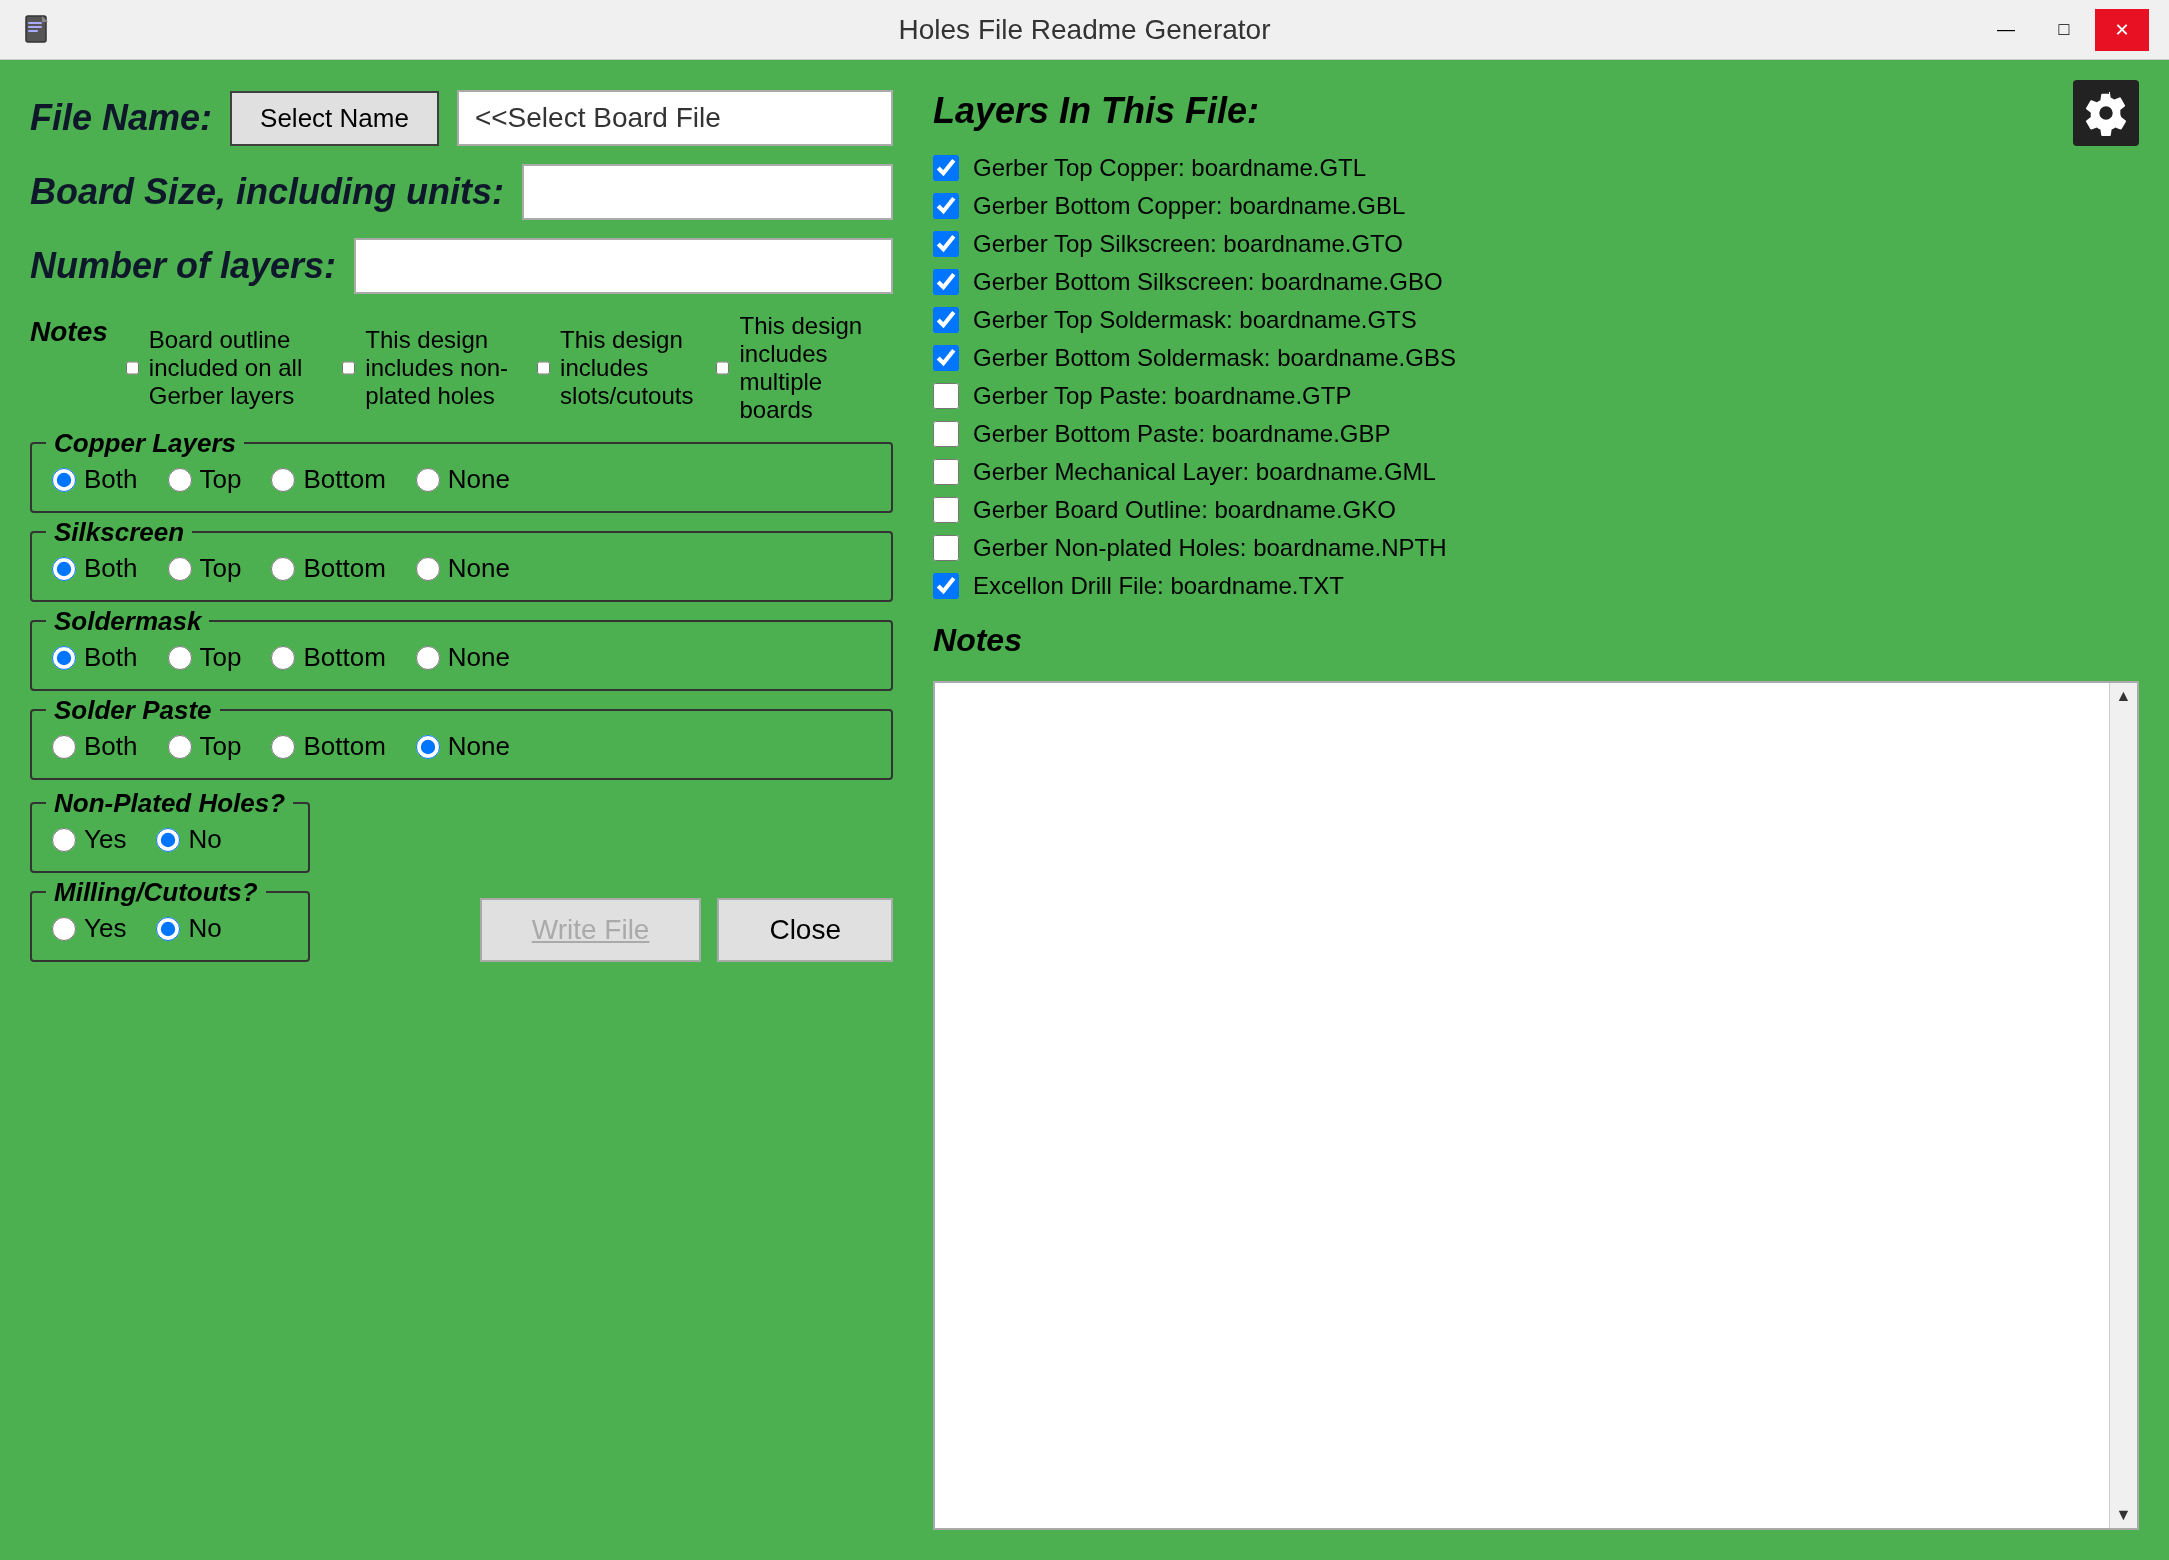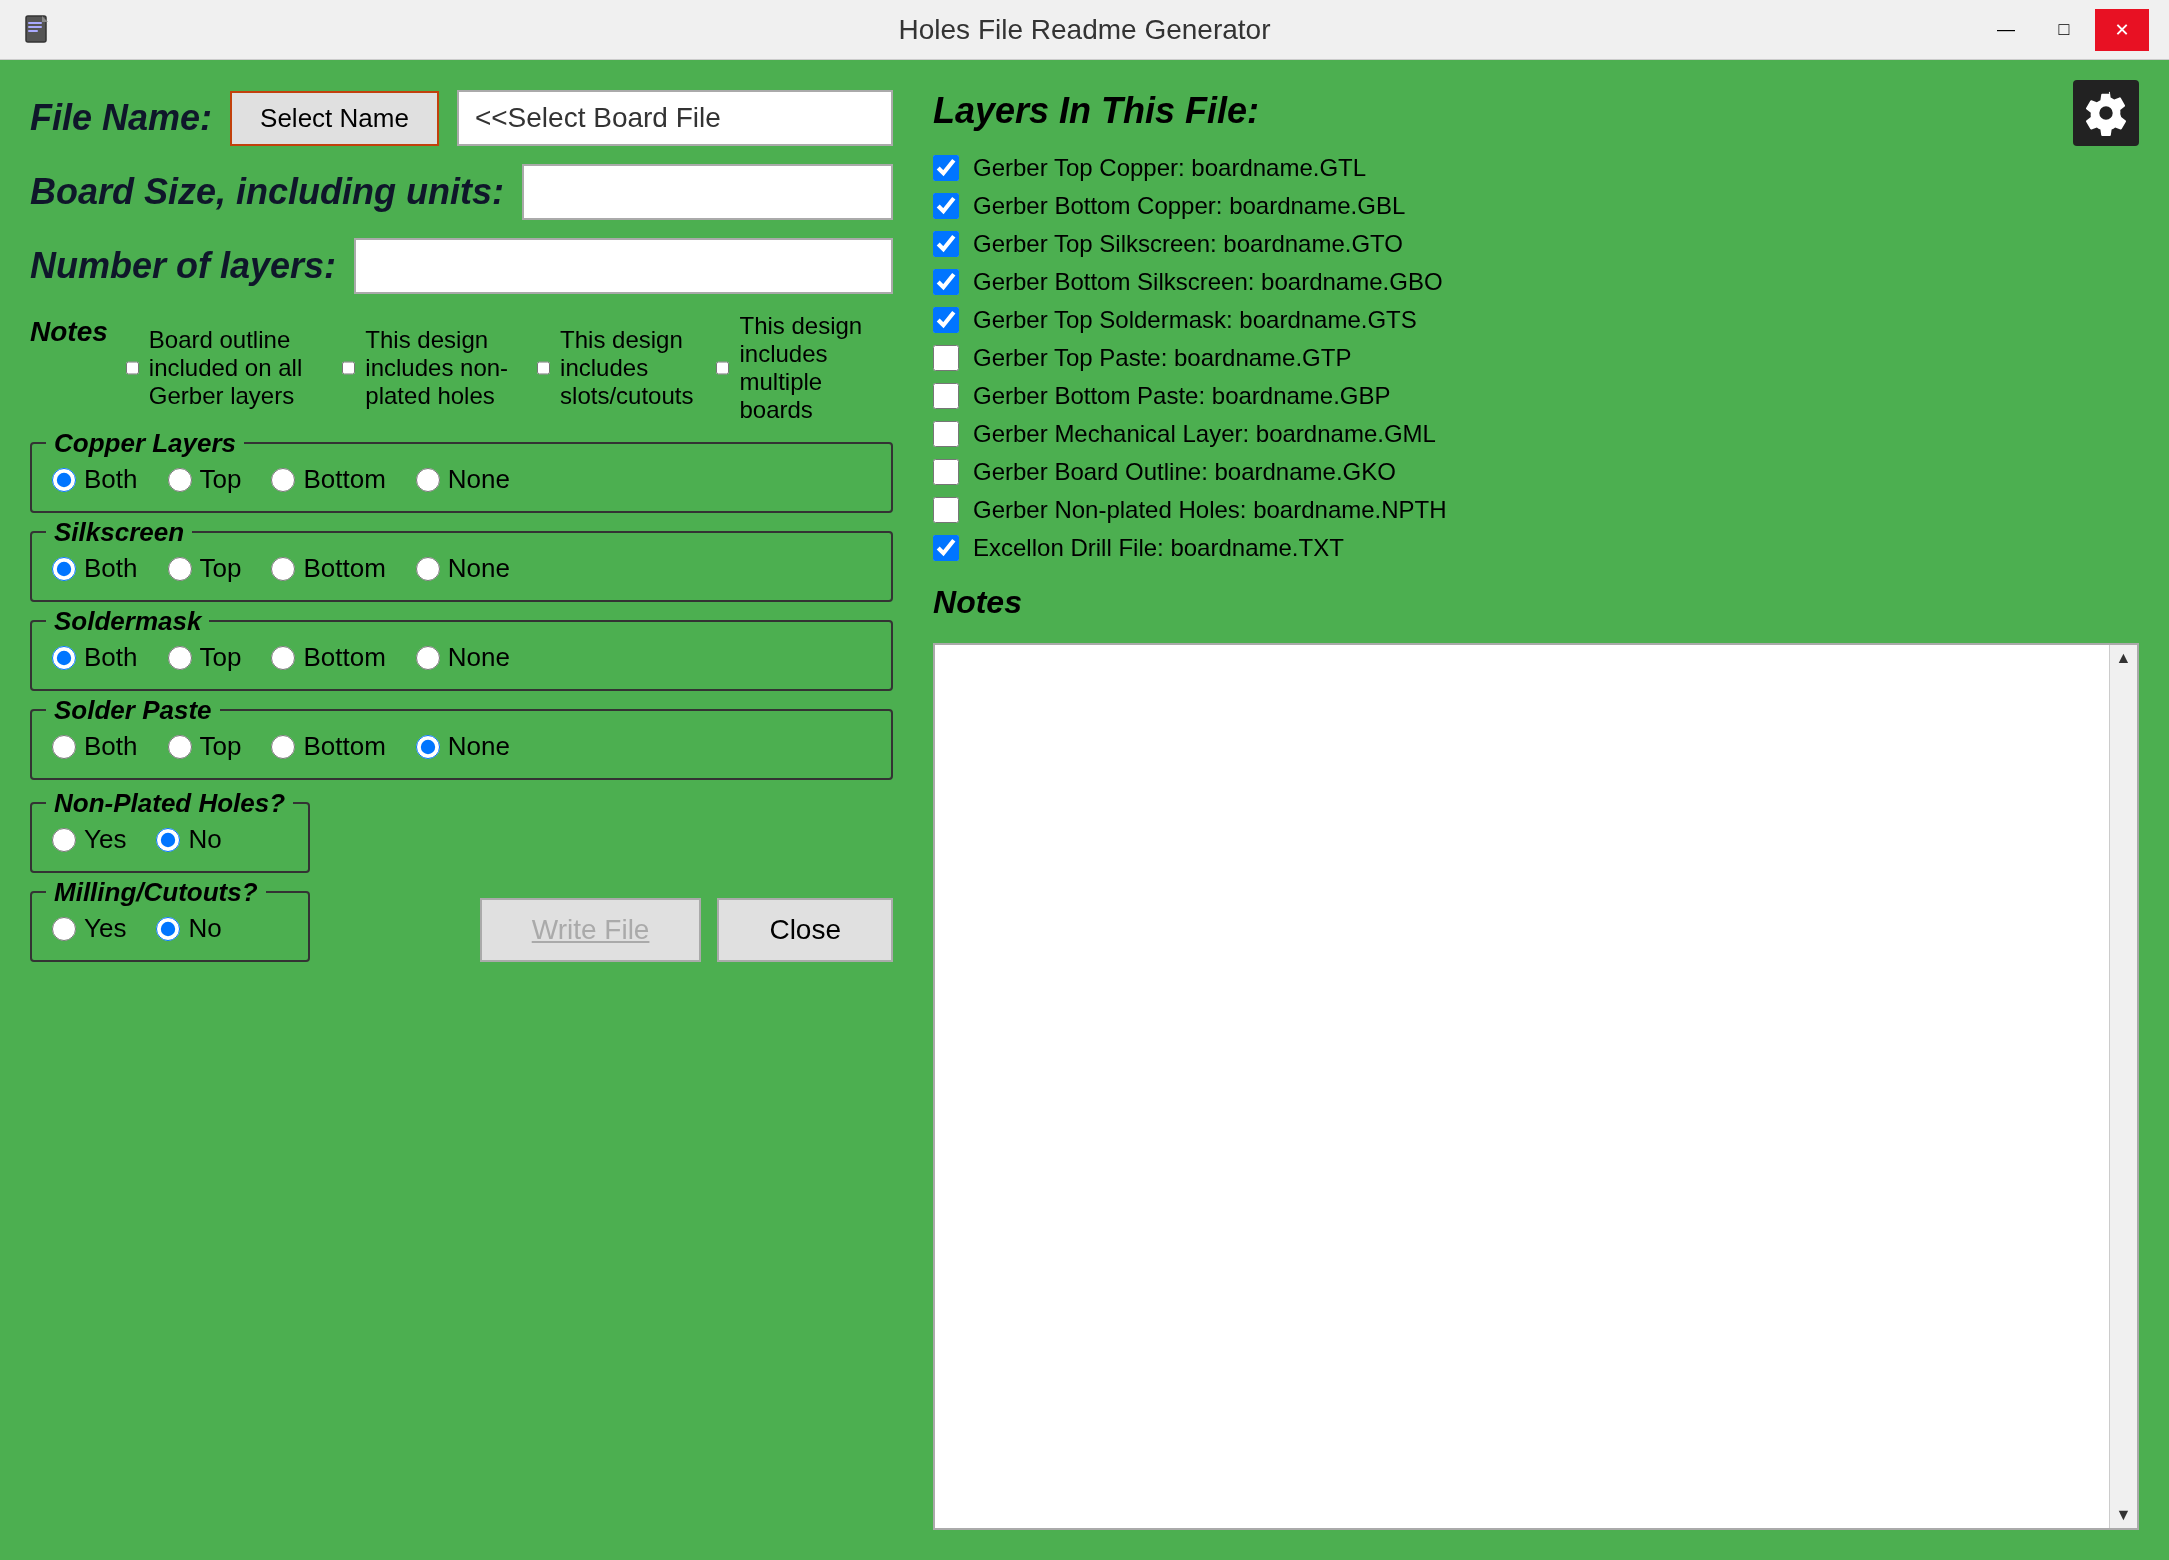--- a/index.html
+++ b/index.html
@@ -91,21 +91,21 @@
     .label-text {
       font-size: 36px;
       font-style: italic;
       font-weight: bold;
       color: #0f172a;
       white-space: nowrap;
     }
 
     .select-name-btn {
       background: #e0e0e0;
-      border: 2px solid #c2410c;
+      border: 2px solid #404040;
       padding: 10px 28px;
       font-size: 26px;
       cursor: pointer;
       white-space: nowrap;
       min-width: 190px;
       text-align: center;
     }
 
     .text-input {
       border: 2px solid #aaa;
@@ -513,20 +513,24 @@
         </div>
         <div class="layer-checkbox-row">
           <input type="checkbox" id="l4" checked="" style="">
           <label for="l4">Gerber Bottom Silkscreen: boardname.GBO</label>
         </div>
         <div class="layer-checkbox-row">
           <input type="checkbox" id="l5" checked="" style="">
           <label for="l5">Gerber Top Soldermask: boardname.GTS</label>
         </div>
         <div class="layer-checkbox-row">
+          <input type="checkbox" id="l6" checked="" style="">
+          <label for="l6">Gerber Bottom Soldermask: boardname.GBS</label>
+        </div>
+        <div class="layer-checkbox-row">
           <input type="checkbox" id="l7" style="">
           <label for="l7">Gerber Top Paste: boardname.GTP</label>
         </div>
         <div class="layer-checkbox-row">
           <input type="checkbox" id="l8" style="">
           <label for="l8">Gerber Bottom Paste: boardname.GBP</label>
         </div>
         <div class="layer-checkbox-row">
           <input type="checkbox" id="l9" style="">
           <label for="l9">Gerber Mechanical Layer: boardname.GML</label>

